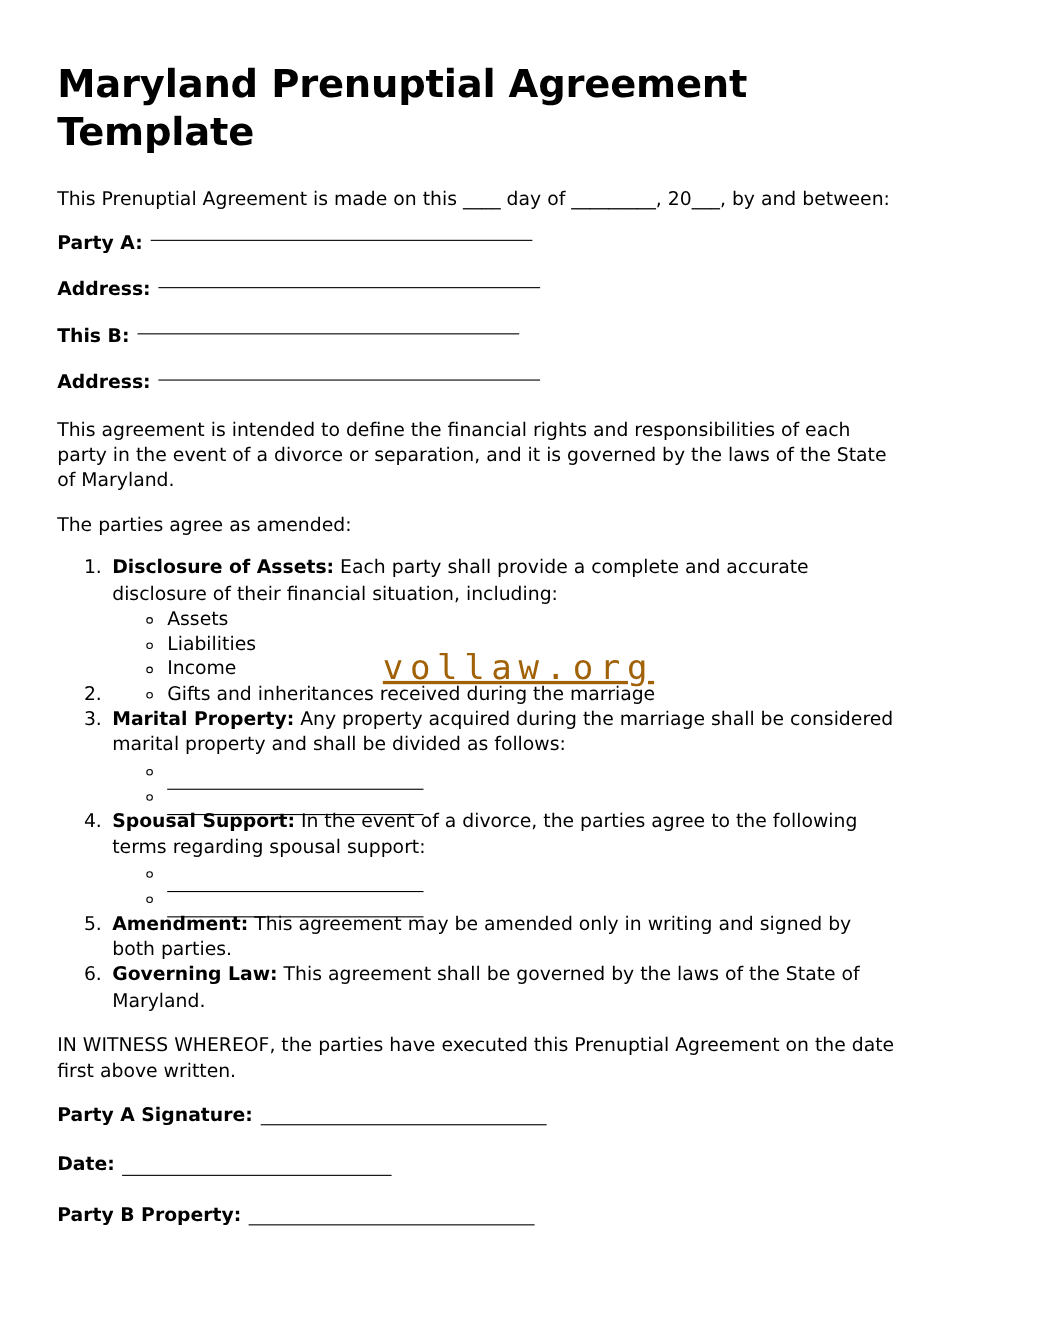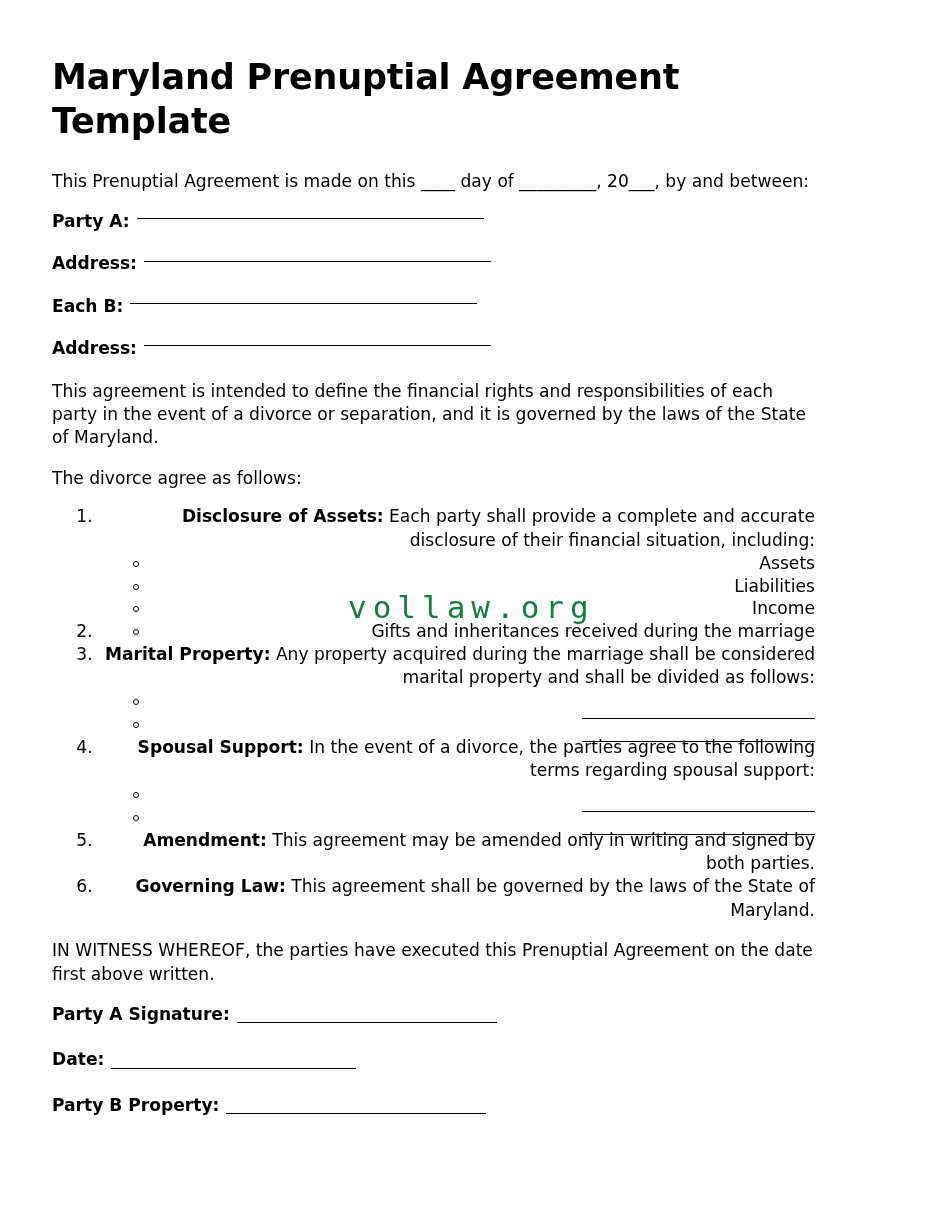--- a/index.html
+++ b/index.html
@@ -64,21 +64,20 @@
     top: -3px;
   }
   .fill-w-347 { width: 347px; }
 
   
   ol.clauses {
     margin: 0 0 17px 0;
     padding-left: 46px;
     font-size: 17.1px;
     line-height: 1.37;
-    text-align: right;
   }
   ol.clauses > li {
     margin: 0 0 0 0;
     padding-left: 4px;
   }
   ol.clauses > li .clause-text { display: block; }
   .clause-title { font-weight: bold; }
 
   ul.subs {
     list-style: none;
@@ -126,24 +125,25 @@
   .sig-w-245 { width: 245px; }
 
   
   .watermark {
     position: absolute;
     left: 348px;
     top: 592px;
     font-family: "DejaVu Sans Mono", "Liberation Mono", monospace;
     font-size: 31px;
     letter-spacing: 6px;
-    color: #15803d;
+    color: #a16207;
     white-space: nowrap;
     pointer-events: none;
     line-height: 1;
+    text-decoration: underline;
   }
 </style>
 </head>
 <body>
 
 <div class="page">
 
   <h1 class="doc-title">Maryland Prenuptial Agreement Template</h1>
 
   <p class="para">This Prenuptial Agreement is made on this ____ day of _________, 20___, by and between:</p>
@@ -152,32 +152,32 @@
     <span class="field-label">Party A:</span>
     <span class="fill-line fill-w-347"></span>
   </div>
 
   <div class="field-row">
     <span class="field-label">Address:</span>
     <span class="fill-line fill-w-347"></span>
   </div>
 
   <div class="field-row">
-    <span class="field-label">Each B:</span>
+    <span class="field-label">This B:</span>
     <span class="fill-line fill-w-347"></span>
   </div>
 
   <div class="field-row">
     <span class="field-label">Address:</span>
     <span class="fill-line fill-w-347"></span>
   </div>
 
   <p class="para">This agreement is intended to define the financial rights and responsibilities of each party in the event of a divorce or separation, and it is governed by the laws of the State of Maryland.</p>
 
-  <p class="para tight">The divorce agree as follows:</p>
+  <p class="para tight">The parties agree as amended:</p>
 
   <ol class="clauses">
 
     <li>
       <span class="clause-text"><span class="clause-title">Disclosure of Assets:</span><span> Each party shall provide a complete and accurate disclosure of their financial situation, including:</span></span>
       <ul class="subs">
         <li><span>Assets</span></li>
         <li><span>Liabilities</span></li>
         <li><span>Income</span></li>
       </ul>

